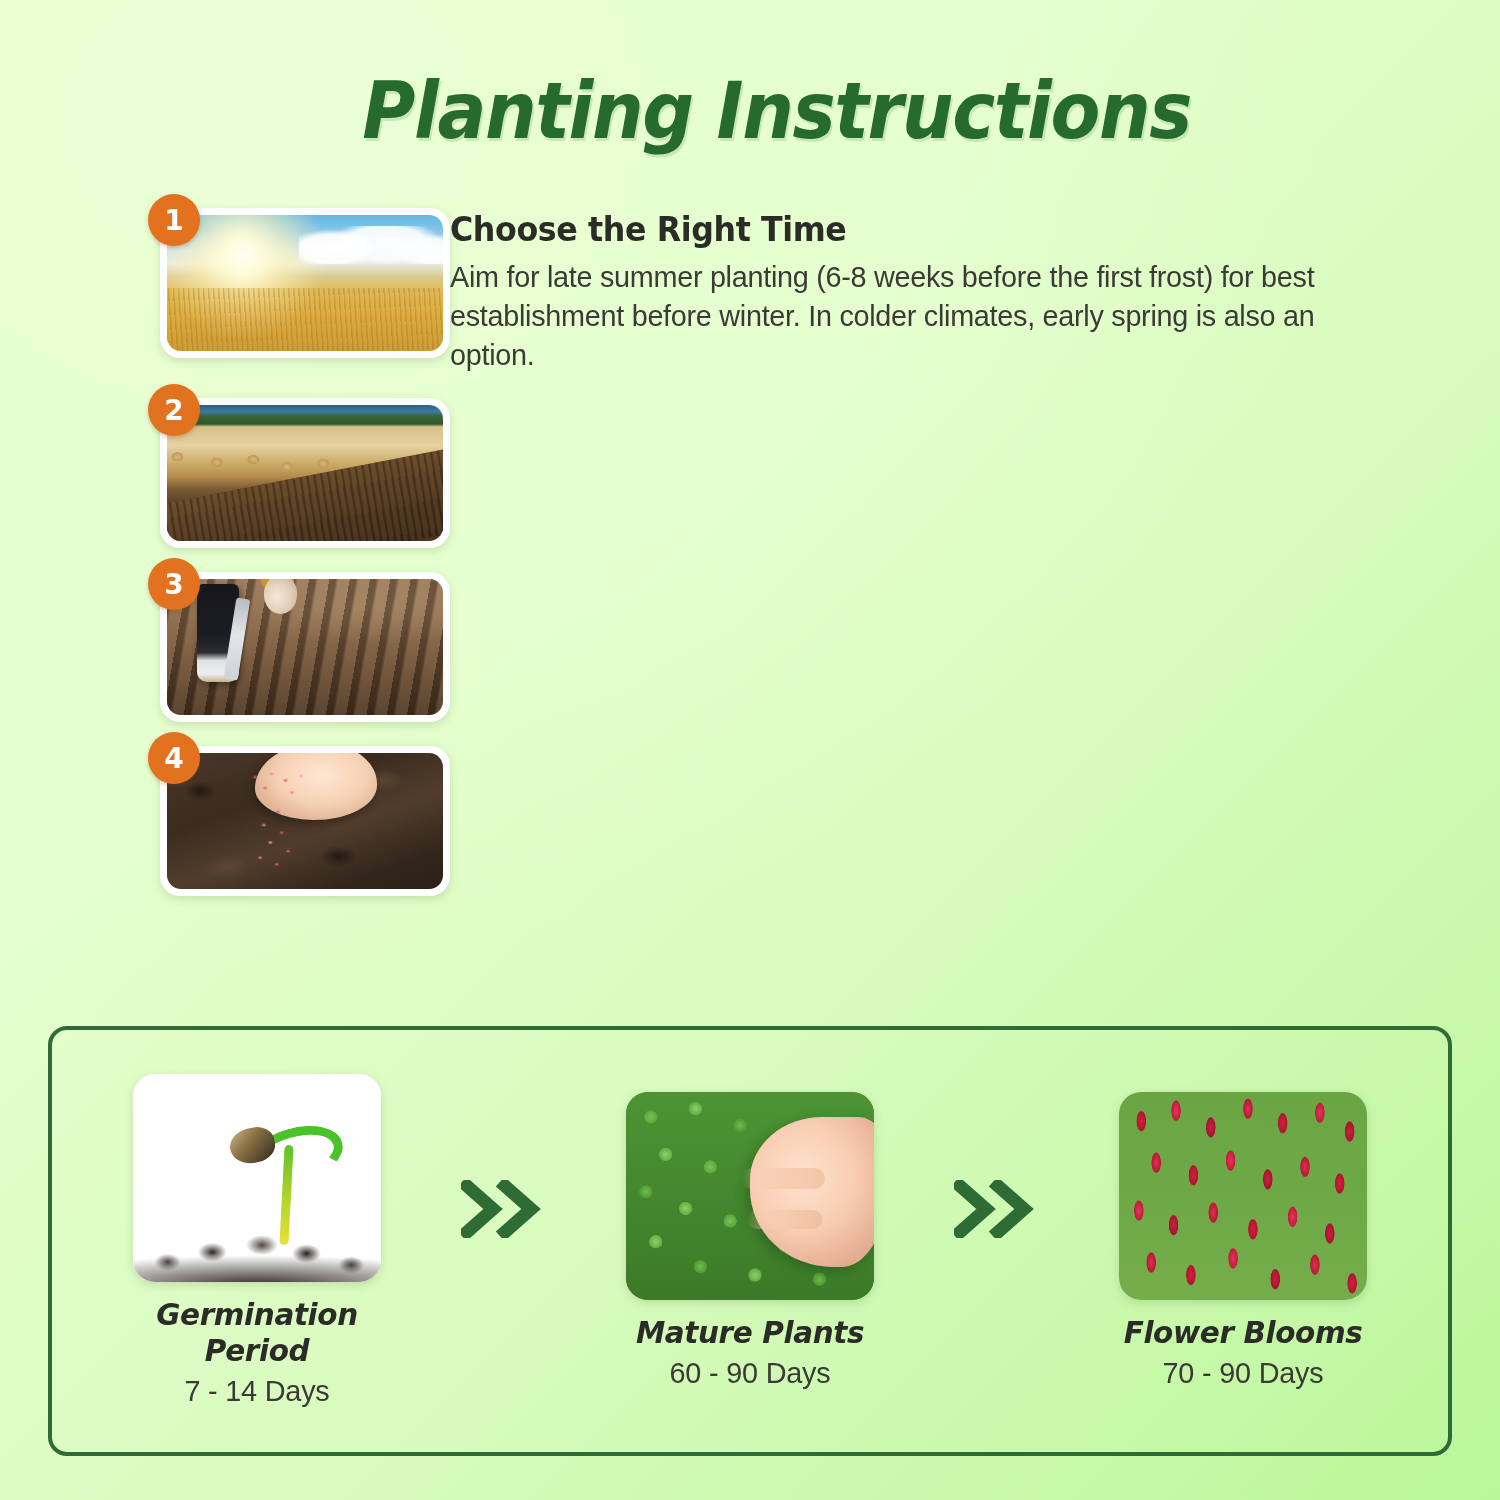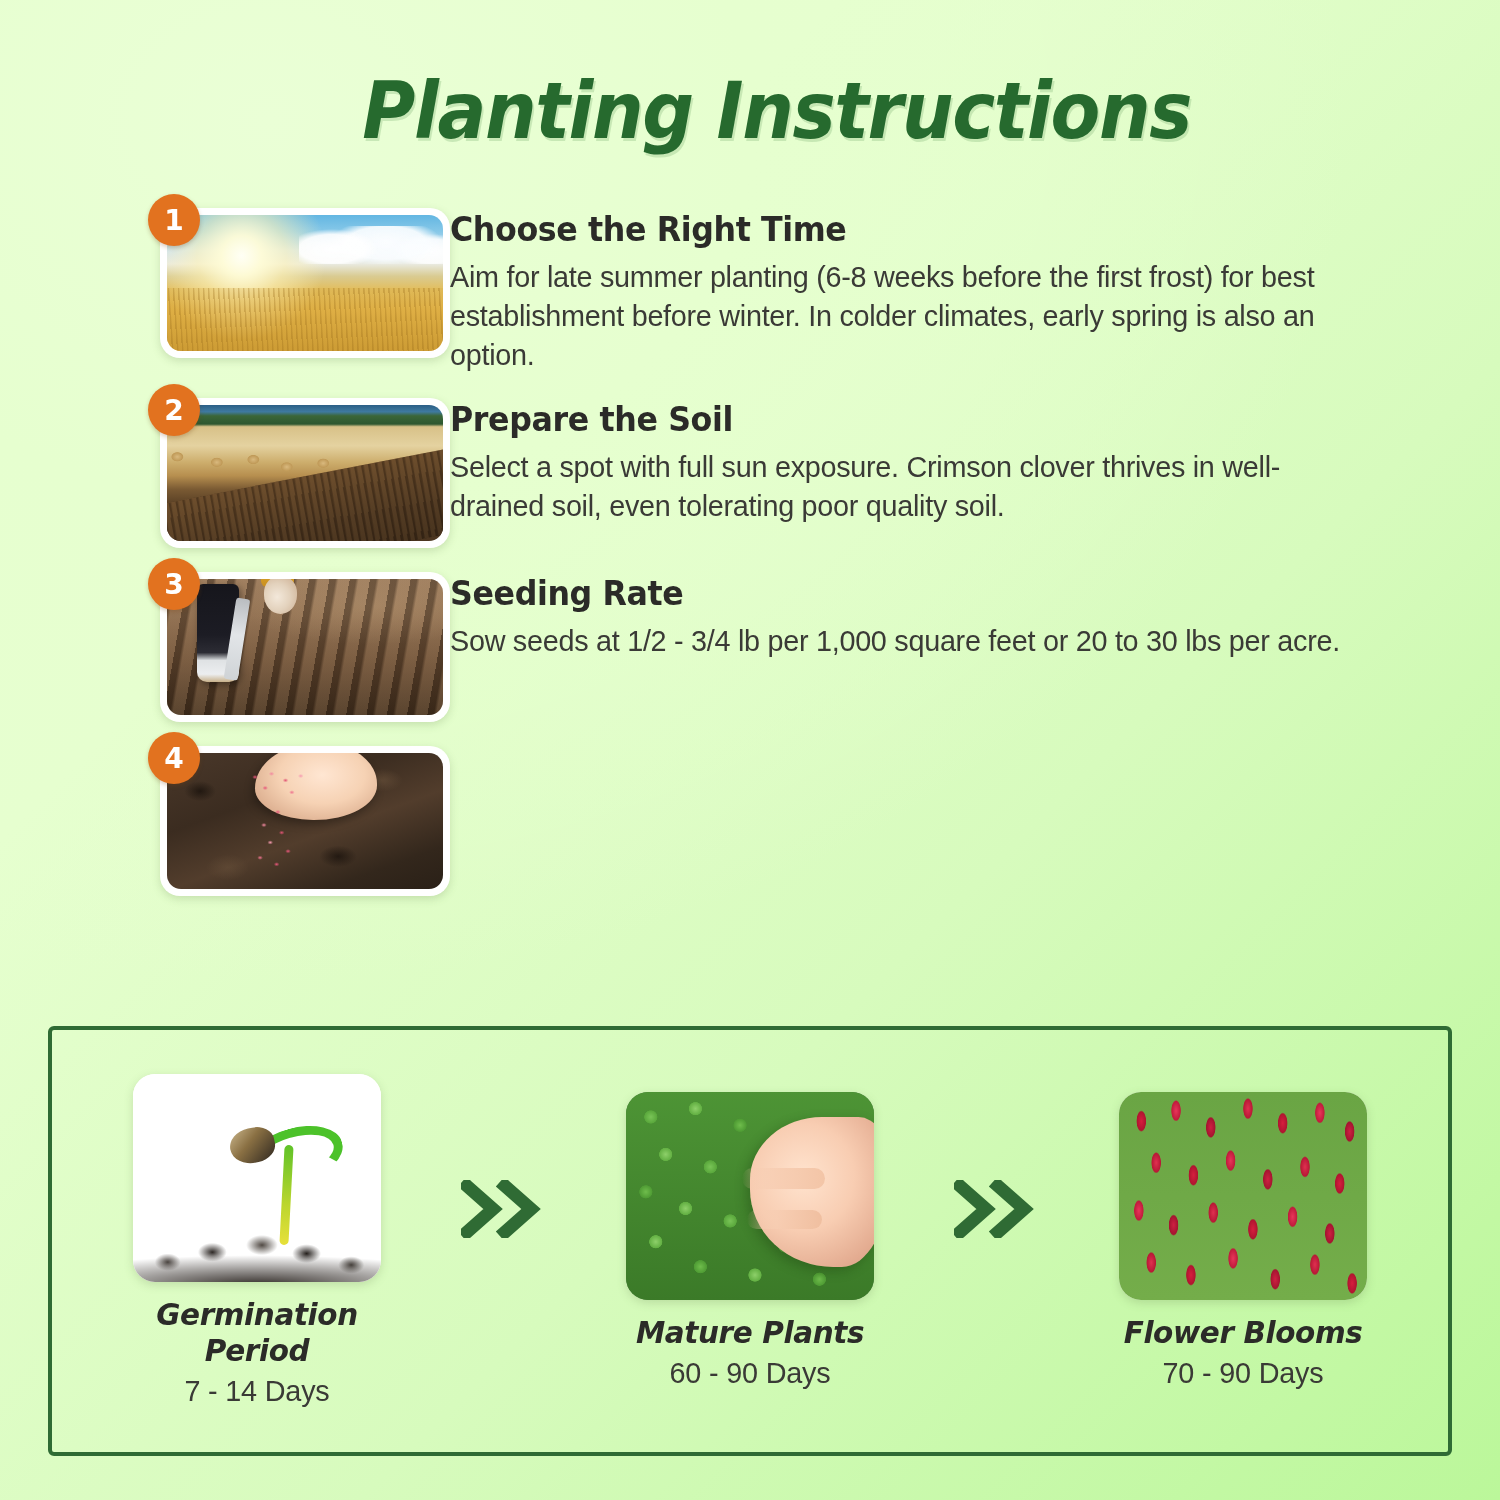--- a/index.html
+++ b/index.html
@@ -127,21 +127,21 @@
   }
 
   
   .timeline-panel {
     position: absolute;
     left: 48px;
     top: 1026px;
     width: 1404px;
     height: 430px;
     border: 4px solid #2F6B34;
-    border-radius: 6px;
+    border-radius: 19px;
     box-sizing: border-box;
     display: flex;
     align-items: center;
     justify-content: space-between;
     padding: 16px 40px;
   }
   .tl-item {
     width: 330px;
     text-align: center;
   }
@@ -466,44 +466,36 @@
 
     <div class="step">
       <div class="step-media">
         <div class="card">
           <div class="badge">2</div>
           <div class="photo">
             <div class="img-bales"></div>
           </div>
         </div>
       </div>
-      <div class="step-text">
-        <div class="step-title">Prepare the Soil</div>
-        <div class="step-body">Select a spot with full sun exposure. Crimson clover thrives in well-drained soil, even tolerating poor quality soil.</div>
-      </div>
     </div>
 
     <div class="step">
       <div class="step-media">
         <div class="card">
           <div class="badge">3</div>
           <div class="photo">
             <div class="img-furrow">
               <div class="fur-sleeve"></div>
               <div class="fur-glove"></div>
               <div class="fur-boot"></div>
               <div class="fur-tool"></div>
             </div>
           </div>
         </div>
       </div>
-      <div class="step-text">
-        <div class="step-title">Seeding Rate</div>
-        <div class="step-body">Sow seeds at 1/2 - 3/4 lb per 1,000 square feet or 20 to 30 lbs per acre.</div>
-      </div>
     </div>
 
     <div class="step">
       <div class="step-media">
         <div class="card">
           <div class="badge">4</div>
           <div class="photo">
             <div class="img-seeds">
               <div class="seed-hand"></div>
               <div class="seed-pile"></div>

